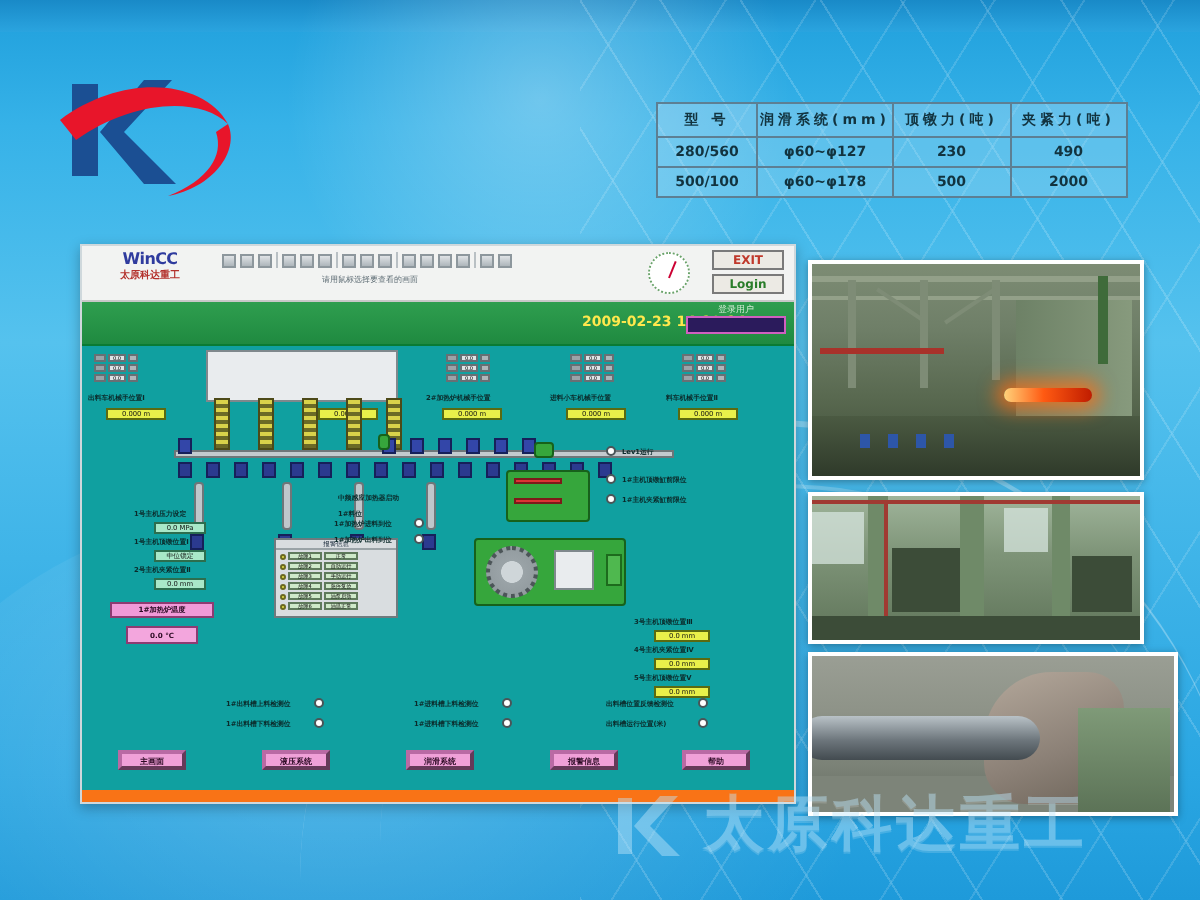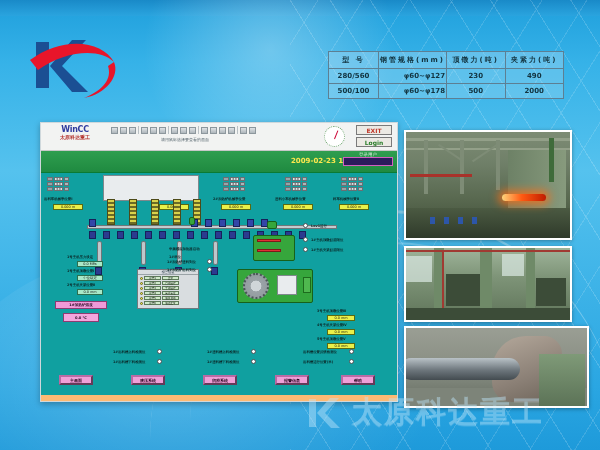--- a/index.html
+++ b/index.html
@@ -56,26 +56,26 @@
   .spec-table{
     position:absolute; left:328px; top:51px; width:236px;
     border-collapse:collapse; font-size:7px; color:#12333f;
   }
   .spec-table td,.spec-table th{
     border:1px solid #5d7f93; text-align:center; padding:3px 1px;
     font-weight:bold; white-space:nowrap; background:rgba(180,224,246,.30);
   }
   .spec-table th{background:rgba(168,218,244,.42);letter-spacing:2px;}
   .spec-table td:first-child,.spec-table th:first-child{width:50px;}
-  .spec-table td:nth-child(2){width:62px;text-align:right;}
+  .spec-table td:nth-child(2){width:62px;}
 
   
   .hmi{
     position:absolute; left:40px; top:122px; width:358px; height:280px;
-    background:#fdba74; border:1px solid #cfd8dc;
+    background:#f97316; border:1px solid #cfd8dc;
     box-shadow:0 2px 6px rgba(0,0,0,.28);
     overflow:hidden;
   }
   .hmi-chrome{height:28px;background:#f2f3f2;border-bottom:1px solid #c8c8c8;position:relative;}
   .wincc{position:absolute;left:3px;top:2px;width:62px;text-align:center;}
   .wincc-logo{font-size:8px;font-weight:bold;color:#2f3b9e;letter-spacing:-.3px;}
   .wincc-sub{font-size:5px;color:#b3312c;font-weight:bold;}
   .tb{position:absolute;left:70px;top:3px;display:flex;gap:2px;align-items:center;}
   .tb i{display:block;width:7px;height:7px;background:linear-gradient(180deg,#dfe3e6,#aeb6bb);border:1px solid #8d979d;}
   .tb .sep{width:1px;height:8px;background:#b9c0c4;border:none;}
@@ -195,21 +195,21 @@
       <path d="M22 30 L44 4 L58 4 L34 30 L60 56 L44 56 Z" fill="#1b4f93"></path>
       <path d="M2 24 C34 0 74 4 86 26 C72 12 38 14 10 34 Z" fill="#e8152a"></path>
       <path d="M86 26 C92 40 78 58 56 62 C76 54 84 42 80 30 Z" fill="#e8152a"></path>
     </svg>
   </div>
 
   <table class="spec-table">
     <tbody>
         <tr>
       <th>型  号</th>
-      <th>钢管规格(mm)</th>
+      <th>润滑系统(mm)</th>
       <th>顶镦力(吨)</th>
       <th>夹紧力(吨)</th>
     </tr>
     <tr>
       <td>280/560</td>
       <td>φ60~φ127</td>
       <td>230</td>
       <td>490</td>
     </tr>
     <tr>

